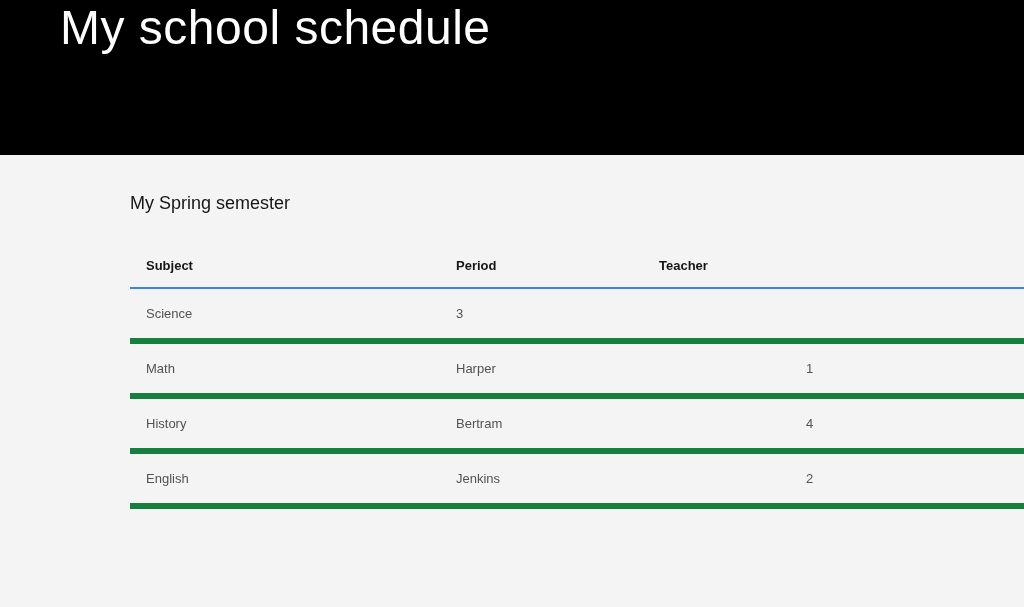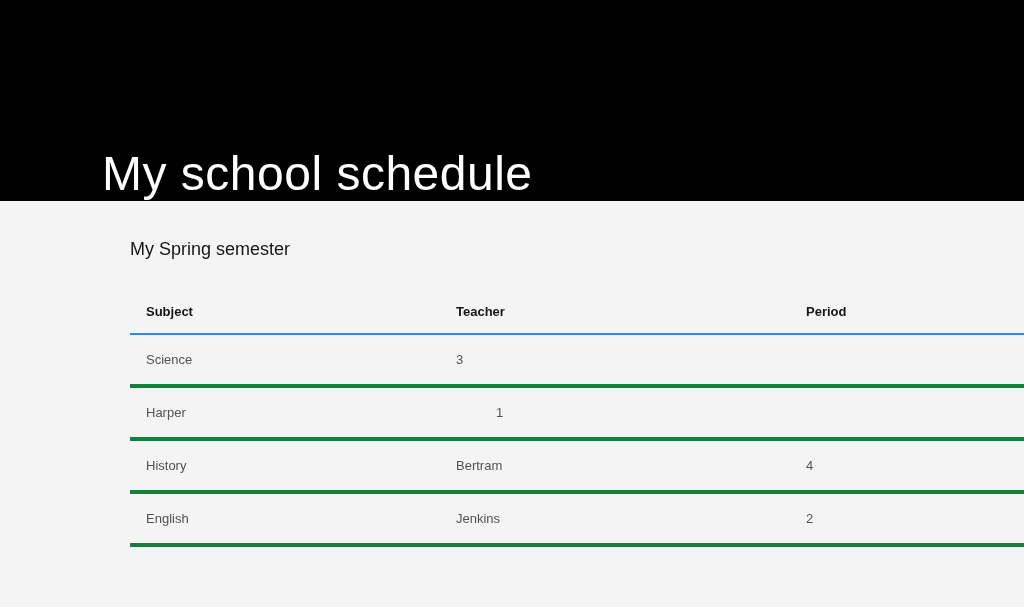--- a/index.html
+++ b/index.html
@@ -9,24 +9,24 @@
     }
     body {
       font-family: -apple-system, BlinkMacSystemFont, "Segoe UI", Helvetica, Arial, sans-serif;
       background: #f4f4f4;
       width: 1024px;
       height: 607px;
       overflow: hidden;
     }
     .header {
       background: #000;
-      height: 201px;
+      height: 155px;
       display: flex;
-      align-items: flex-end;
-      padding-left: 102px;
+      align-items: flex-start;
+      padding-left: 60px;
     }
     .header h1 {
       color: #fff;
       font-size: 48px;
       font-weight: 300;
       letter-spacing: 0.5px;
     }
     .content {
       padding: 38px 0 0 130px;
     }
@@ -45,21 +45,21 @@
       border-bottom: 2px solid #3b82f6;
     }
     .table-header .col {
       font-size: 13px;
       font-weight: 600;
       color: #161616;
     }
     .table-row {
       display: flex;
       padding: 17px 16px;
-      border-bottom: 4px solid #15803d;
+      border-bottom: 6px solid #15803d;
     }
     .table-row .col {
       font-size: 13px;
       font-weight: 400;
       color: #525252;
     }
     .col-subject {
       width: 310px;
     }
     .col-teacher {
@@ -75,30 +75,31 @@
 <div class="header">
   <h1>My school schedule</h1>
 </div>
 
 <div class="content">
   <div class="subtitle">My Spring semester</div>
 
   <div class="table">
     <div class="table-header">
       <div class="col col-subject">Subject</div>
+      <div class="col col-period">Period</div>
       <div class="col col-teacher">Teacher</div>
-      <div class="col col-period">Period</div>
     </div>
 
     <div class="table-row">
       <div class="col col-subject">Science</div>
       <div class="col col-period">3</div>
     </div>
 
     <div class="table-row">
+      <div class="col col-subject">Math</div>
       <div class="col col-teacher">Harper</div>
       <div class="col col-period">1</div>
     </div>
 
     <div class="table-row">
       <div class="col col-subject">History</div>
       <div class="col col-teacher">Bertram</div>
       <div class="col col-period">4</div>
     </div>
 

